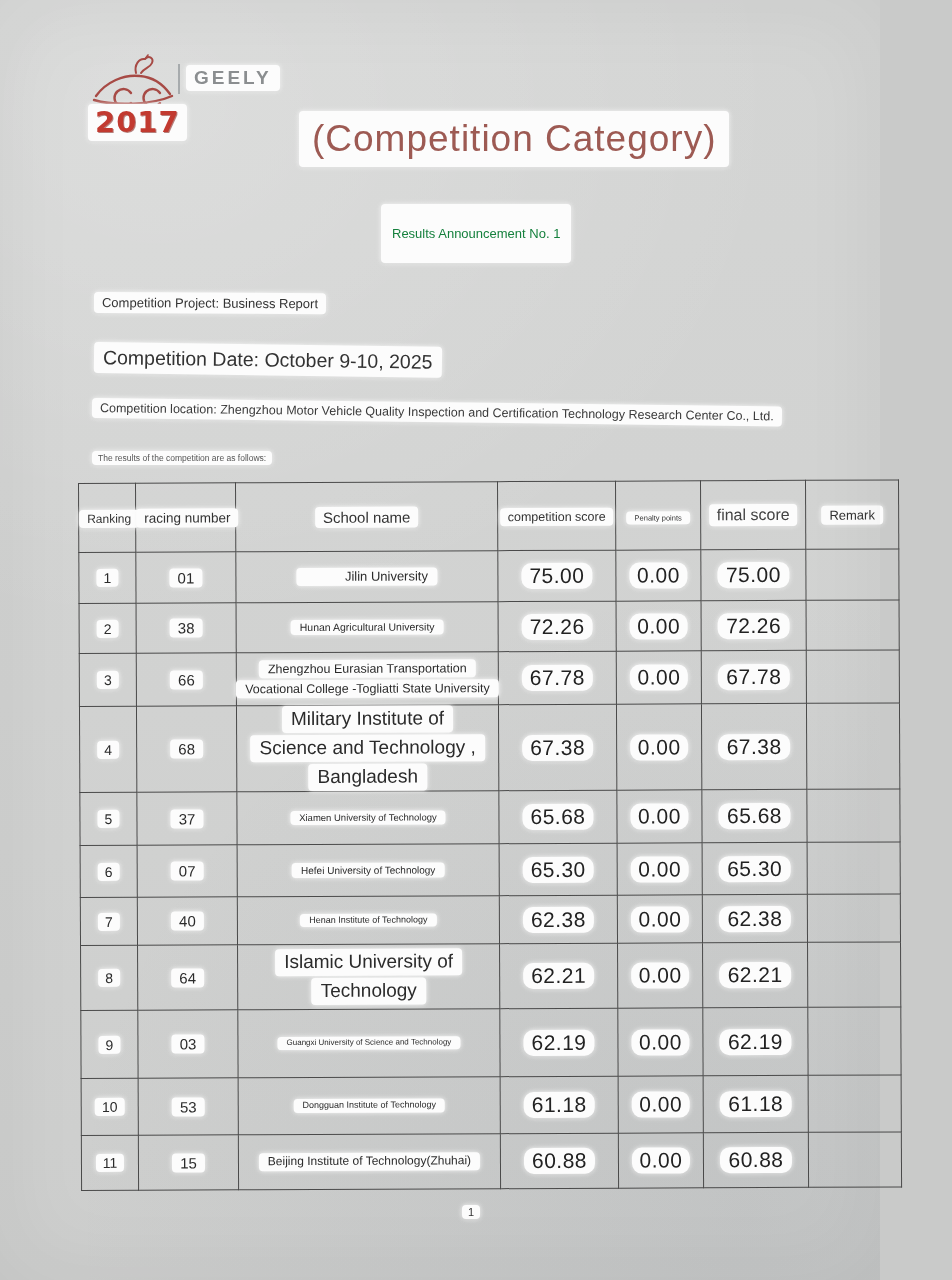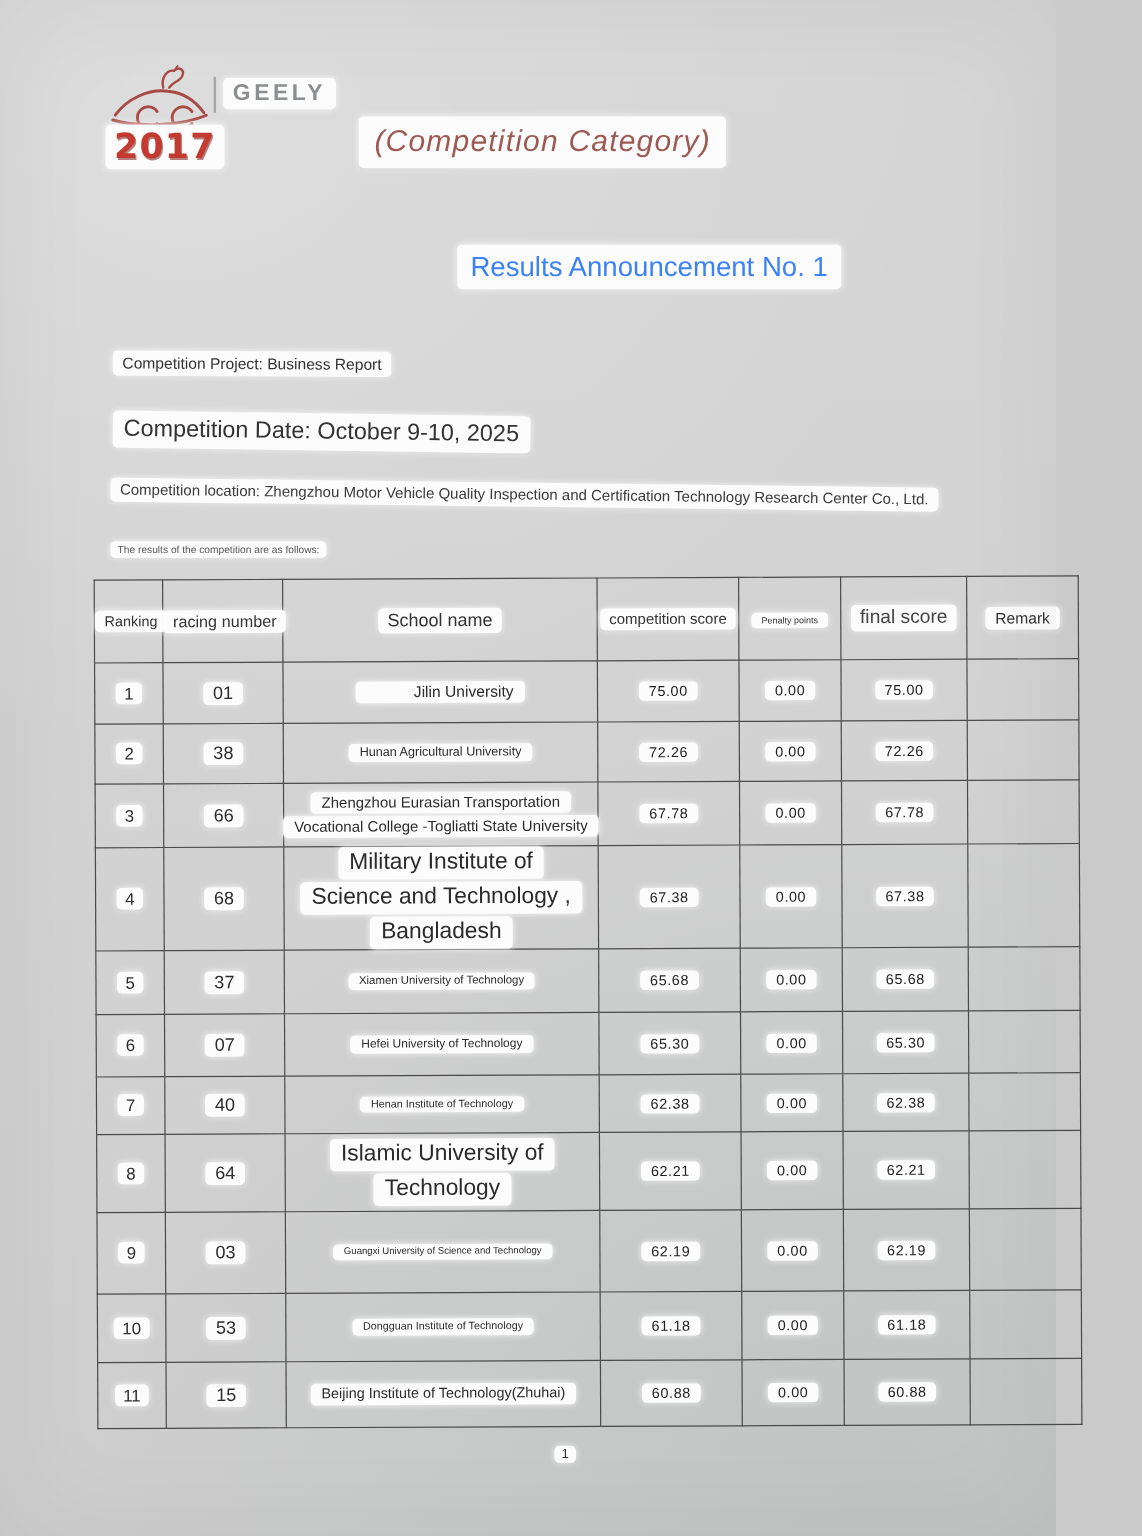--- a/index.html
+++ b/index.html
@@ -31,22 +31,22 @@
     padding:1px 7px 2px;letter-spacing:1px;text-shadow:1px 1px 0 rgba(122,23,17,0.55);
     font-family:"DejaVu Sans", sans-serif;
   }
   .cup{position:absolute;left:84px;top:54px;width:112px;line-height:1;}
   .cup-label{font-size:8px;font-weight:bold;color:#c0392b;padding:1px 5px;}
   .cn{font-size:9.5px;font-weight:bold;color:#c0392b;margin-top:3px;letter-spacing:0.5px;}
   .ensub{font-size:4.5px;color:#b06a60;margin-top:2px;letter-spacing:0.3px;}
 
   
   .title1{left:310px;top:50px;font-size:19px;color:#9d5a53;padding:4px 9px;}
-  .title2{left:299px;top:97px;font-size:25px;color:#9d5a53;padding:7px 13px;letter-spacing:1px;font-style:italic;}
-  .annc{left:381px;top:204px;font-size:23px;color:#3b82f6;padding:5px 11px;}
+  .title2{left:299px;top:111px;font-size:37px;color:#9d5a53;padding:7px 13px;letter-spacing:1px;}
+  .annc{left:381px;top:204px;font-size:13px;color:#15803d;padding:22px 11px;}
   .project{left:94px;top:292px;font-size:13px;color:#333;padding:3px 8px;transform:rotate(0.3deg);transform-origin:left center;}
   .date{left:94px;top:342px;font-size:19.5px;color:#333;padding:4px 9px;transform:rotate(0.8deg);transform-origin:left center;}
   .loc{left:92px;top:398px;font-size:12.5px;color:#3a3a3a;padding:3px 8px;transform:rotate(0.7deg);transform-origin:left center;}
   .intro{left:92px;top:451px;font-size:8.5px;color:#555;padding:2px 6px;}
 
   
   table.results{
     position:absolute;left:78px;top:483px;width:820px;
     border-collapse:collapse;table-layout:fixed;
     transform:rotate(-0.25deg);transform-origin:top left;
@@ -58,21 +58,21 @@
   tr.r0{height:51px;} tr.r1{height:50px;} tr.r2{height:53px;} tr.r3{height:86px;}
   tr.r4{height:53px;} tr.r5{height:52px;} tr.r6{height:48px;} tr.r7{height:65px;}
   tr.r8{height:68px;} tr.r9{height:57px;} tr.r10{height:55px;}
 
   .hp{padding:2px 8px;color:#333;}
   .h0{font-size:12px;} .h1{font-size:13.5px;} .h2{font-size:15px;} .h3{font-size:12.5px;}
   .h4{font-size:7.5px;} .h5{font-size:16px;color:#444;} .h6{font-size:13px;}
 
   .rank-p{font-size:14px;padding:1px 7px;color:#2b2b2b;}
   .num-p{font-size:15px;padding:1px 8px;color:#2b2b2b;}
-  .score-p{font-size:12px;padding:1px 8px;color:#222;letter-spacing:0.5px;}
+  .score-p{font-size:21px;padding:1px 8px;color:#222;letter-spacing:0.5px;border-radius:10px;}
 
   .school-stack{display:flex;flex-direction:column;align-items:center;gap:2px;}
   .sl{display:inline-block;background:#fcfcfc;border-radius:4px;padding:1px 9px;line-height:1.3;
       box-shadow:0 0 5px rgba(250,250,250,0.95);white-space:nowrap;color:#2b2b2b;}
   tr.r0 .sl{font-size:13px;padding-left:48px;}
   tr.r1 .sl{font-size:10.5px;}
   tr.r2 .sl{font-size:12.5px;}
   tr.r3 .sl{font-size:19px;}
   tr.r4 .sl{font-size:9.5px;}
   tr.r5 .sl{font-size:10px;}

